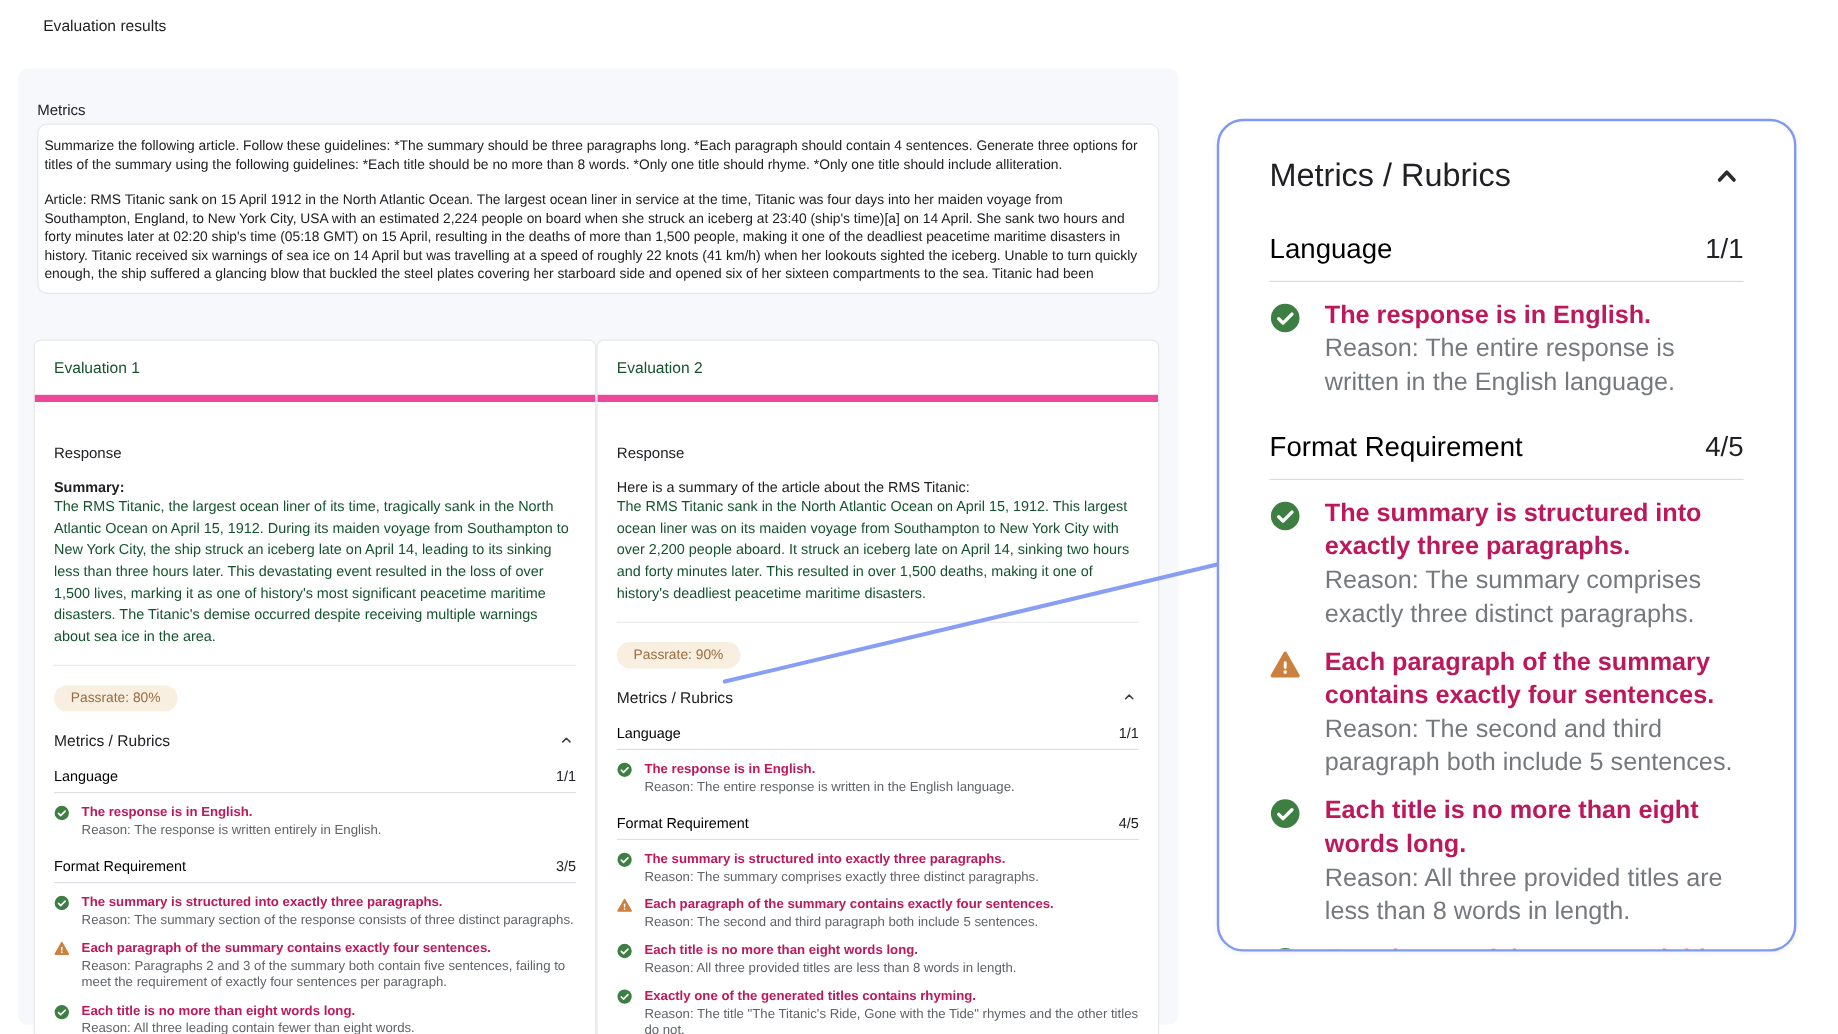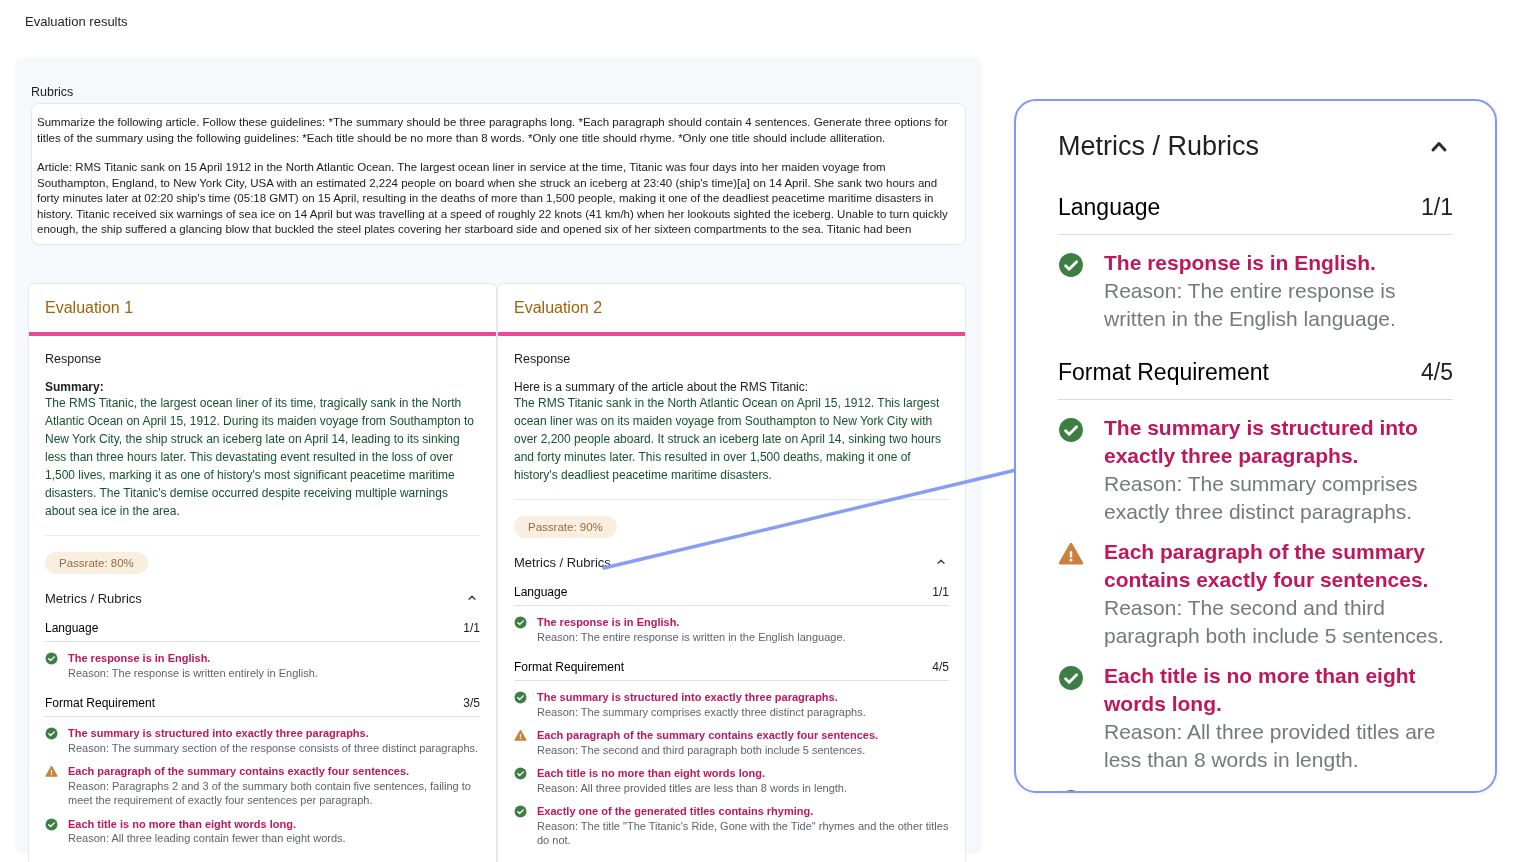--- a/index.html
+++ b/index.html
@@ -1,36 +1,36 @@
 <!DOCTYPE html>
 <html><head>
 <meta charset="utf-8">
 <style>
   * { margin:0; padding:0; box-sizing:border-box; }
   html,body { width:1532px; height:862px; overflow:hidden; background:#ffffff;
     font-family:"Liberation Sans", sans-serif; color:#202124; }
   body { position:relative; }
 
-  .page-title { position:absolute; left:25px; top:14px; font-size:13px; color:#1f1f1f; }
+  .page-title { position:absolute; left:36px; top:14px; font-size:13px; color:#1f1f1f; }
 
   
   .main-panel { position:absolute; left:15px; top:57px; width:967px; height:797px;
     background:#f7f8fb; border-radius:8px; }
   .prompt-label { position:absolute; left:16px; top:28px; font-size:12.5px; font-weight:500; color:#202124; }
   .prompt-card { position:absolute; left:16px; top:46px; width:935px; height:142px;
     background:#fff; border:1px solid #e5e7ea; border-radius:8px; padding:11px 5px;
     overflow:hidden; }
   .prompt-card p { font-size:11.5px; line-height:15.5px; color:#202124; }
   .prompt-card p + p { margin-top:14px; }
 
   .eval-row { position:absolute; left:13px; top:226px; width:938px; display:flex; align-items:flex-start; }
   .eval-card { flex:1 1 0; background:#fff; border:1px solid #e5e7ea; border-radius:6px; min-width:0; }
-  .eval-head { padding:15px 16px; border-bottom:4px solid #ec4899; font-size:16px; color:#a16207; }
+  .eval-head { padding:15px 16px; border-bottom:6px solid #ec4899; font-size:13px; color:#14532d; }
   .eval-body { padding:16px 16px 14px; }
-  .response-label { font-size:12.5px; font-weight:500; margin-bottom:14px; }
+  .response-label { font-size:12.5px; font-weight:500; margin-bottom:14px;margin-top:20px; }
   .response-intro { font-size:12px; }
   .response-intro.bold { font-weight:700; }
   .response-body { font-size:12px; line-height:18px; color:#14532d; margin-bottom:15px; }
   .body-divider { border:none; border-top:1px solid #e8eaed; margin:0 0 16px; }
   .passrate { display:inline-block; padding:5px 14px; border-radius:14px;
     background:#f8efe1; color:#9a6b3f; font-size:11.5px; font-weight:500; margin-bottom:16px; }
   .metrics-row { display:flex; justify-content:space-between; align-items:center; margin-bottom:8px; }
   .metrics-label { font-size:13px; color:#202124; }
   .chev-btn { background:none; border:none; cursor:pointer; padding:2px; line-height:0; }
 
@@ -65,21 +65,21 @@
   .callout .mi-icon svg { width:26px; height:26px; }
   .callout .mi-title { font-size:21px; font-weight:600; line-height:28px; }
   .callout .mi-reason { font-size:21px; font-weight:400; line-height:28px; color:#75797e; }
 </style>
 </head>
 <body>
 
 <div class="page-title">Evaluation results</div>
 
 <div class="main-panel">
-  <div class="prompt-label">Rubrics</div>
+  <div class="prompt-label">Metrics</div>
   <div class="prompt-card">
     <p>Summarize the following article. Follow these guidelines: *The summary should be three paragraphs long. *Each paragraph should contain 4 sentences. Generate three options for titles of the summary using the following guidelines: *Each title should be no more than 8 words. *Only one title should rhyme. *Only one title should include alliteration.</p>
     <p>Article: RMS Titanic sank on 15 April 1912 in the North Atlantic Ocean. The largest ocean liner in service at the time, Titanic was four days into her maiden voyage from Southampton, England, to New York City, USA with an estimated 2,224 people on board when she struck an iceberg at 23:40 (ship's time)[a] on 14 April. She sank two hours and forty minutes later at 02:20 ship's time (05:18 GMT) on 15 April, resulting in the deaths of more than 1,500 people, making it one of the deadliest peacetime maritime disasters in history. Titanic received six warnings of sea ice on 14 April but was travelling at a speed of roughly 22 knots (41 km/h) when her lookouts sighted the iceberg. Unable to turn quickly enough, the ship suffered a glancing blow that buckled the steel plates covering her starboard side and opened six of her sixteen compartments to the sea. Titanic had been</p>
   </div>
   <div class="eval-row">
       <div class="eval-card">
     <div class="eval-head">Evaluation 1</div>
     <div class="eval-body">
       <div class="response-label">Response</div>
       <div class="response-intro bold">Summary:</div>

